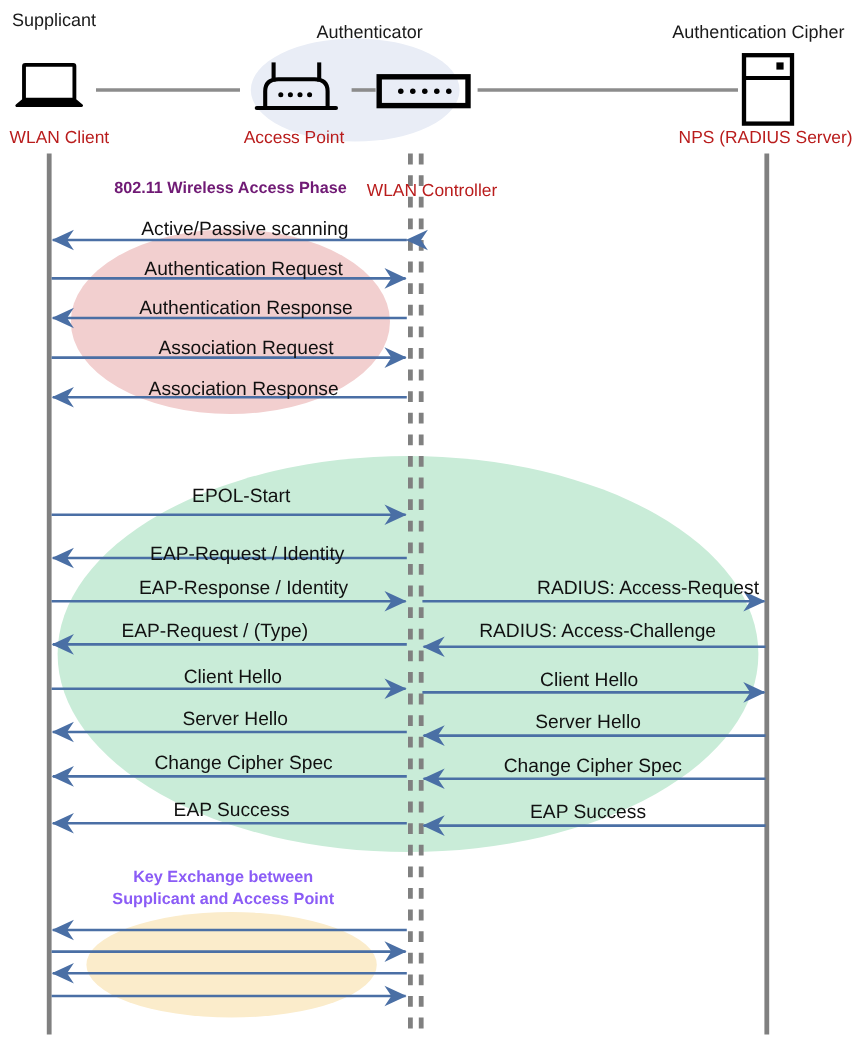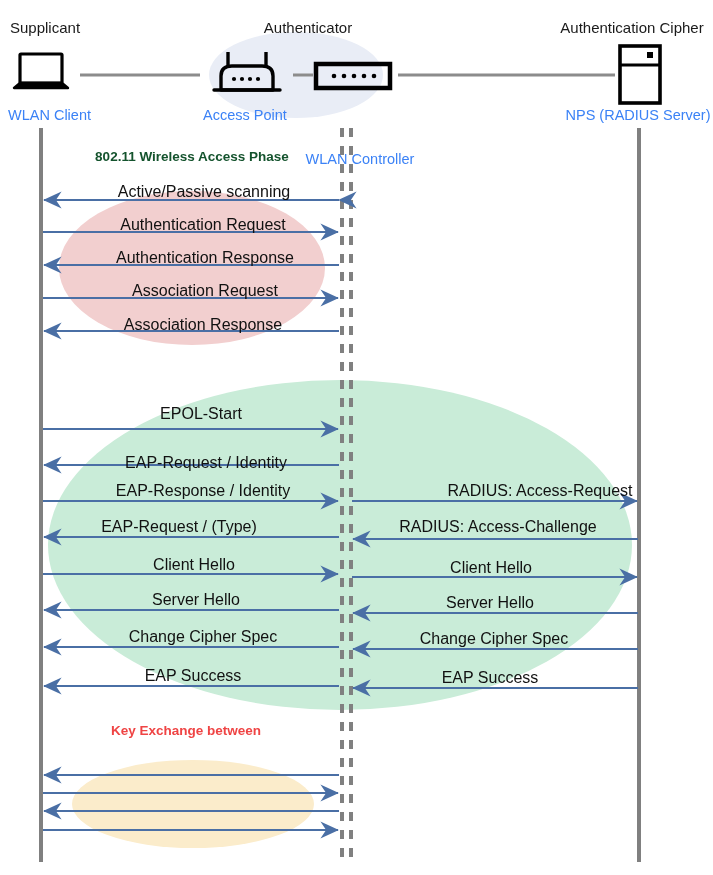--- a/index.html
+++ b/index.html
@@ -32,21 +32,21 @@
     white-space: nowrap;
     color: #111111;
     line-height: 1;
   }
   .actor-top {
     font-size: 15px;
     color: #1a1a1a;
   }
   .actor-bottom {
     font-size: 14.5px;
-    color: #3b82f6;
+    color: #b91c1c;
   }
   .phase-label {
     font-size: 13.5px;
     font-weight: bold;
     text-align: center;
     line-height: 1.35;
   }
   .msg-label {
     font-size: 16px;
     color: #111111;
@@ -151,34 +151,35 @@
       <line x1="339" y1="686" x2="44" y2="686" marker-end="url(#ah-l)"></line>
       <line x1="638" y1="688" x2="353" y2="688" marker-end="url(#ah-l)"></line>
 
       <line x1="339" y1="775" x2="44" y2="775" marker-end="url(#ah-l)"></line>
       <line x1="43" y1="793" x2="338" y2="793" marker-end="url(#ah-r)"></line>
       <line x1="339" y1="811" x2="44" y2="811" marker-end="url(#ah-l)"></line>
       <line x1="43" y1="830" x2="338" y2="830" marker-end="url(#ah-r)"></line>
     </g>
   </svg>
 
-  <div class="txt actor-top" style="left:10px; top:20px;">Supplicant</div>
+  <div class="txt actor-top" style="left:10px; top:10px;">Supplicant</div>
   <div class="txt actor-top center-anchor" style="left:308px; top:20px;">Authenticator</div>
   <div class="txt actor-top center-anchor" style="left:632px; top:20px;">Authentication Cipher</div>
 
   <div class="txt actor-bottom" style="left:8px; top:108px;">WLAN Client</div>
   <div class="txt actor-bottom center-anchor" style="left:245px; top:108px;">Access Point</div>
   <div class="txt actor-bottom center-anchor" style="left:360px; top:108px;margin-top:44px;">WLAN Controller</div>
   <div class="txt actor-bottom center-anchor" style="left:638px; top:108px;">NPS (RADIUS Server)</div>
 
-  <div class="txt phase-label center-anchor" style="left:192px; top:148px; color:#14532d;">802.11 Wireless Access Phase</div>
-
-
-  <div class="txt phase-label center-anchor" style="left:186px; top:722px; color:#ef4444;">
+  <div class="txt phase-label center-anchor" style="left:192px; top:148px; color:#701a75;">802.11 Wireless Access Phase</div>
+
+
+  <div class="txt phase-label center-anchor" style="left:186px; top:722px; color:#8b5cf6;">
     <div>Key Exchange between</div>
+    <div>Supplicant and Access Point</div>
   </div>
 
   <div class="txt msg-label center-anchor" style="left:204px; top:184px;">Active/Passive scanning</div>
   <div class="txt msg-label center-anchor" style="left:203px; top:217px;">Authentication Request</div>
   <div class="txt msg-label center-anchor" style="left:205px; top:250px;">Authentication Response</div>
   <div class="txt msg-label center-anchor" style="left:205px; top:283px;">Association Request</div>
   <div class="txt msg-label center-anchor" style="left:203px; top:317px;">Association Response</div>
 
   <div class="txt msg-label center-anchor" style="left:201px; top:406px;">EPOL-Start</div>
   <div class="txt msg-label center-anchor" style="left:206px; top:455px;">EAP-Request / Identity</div>

